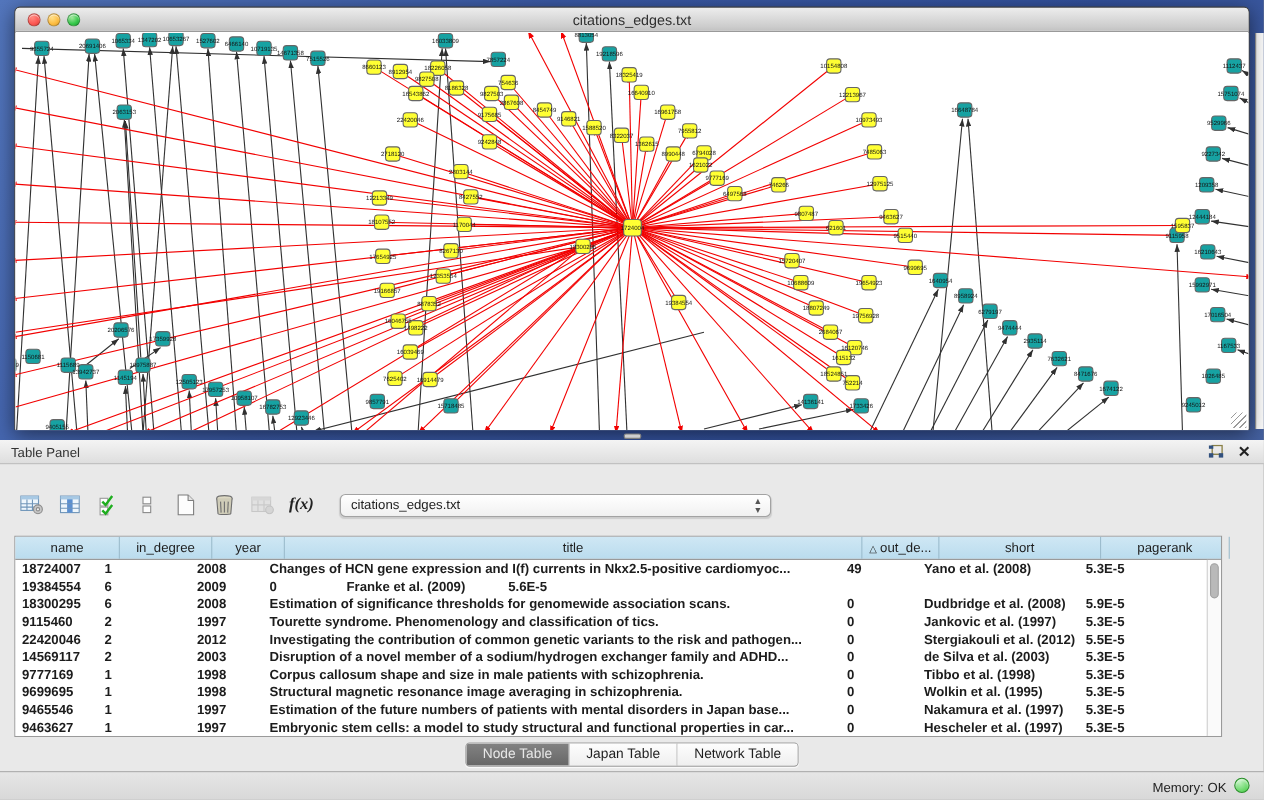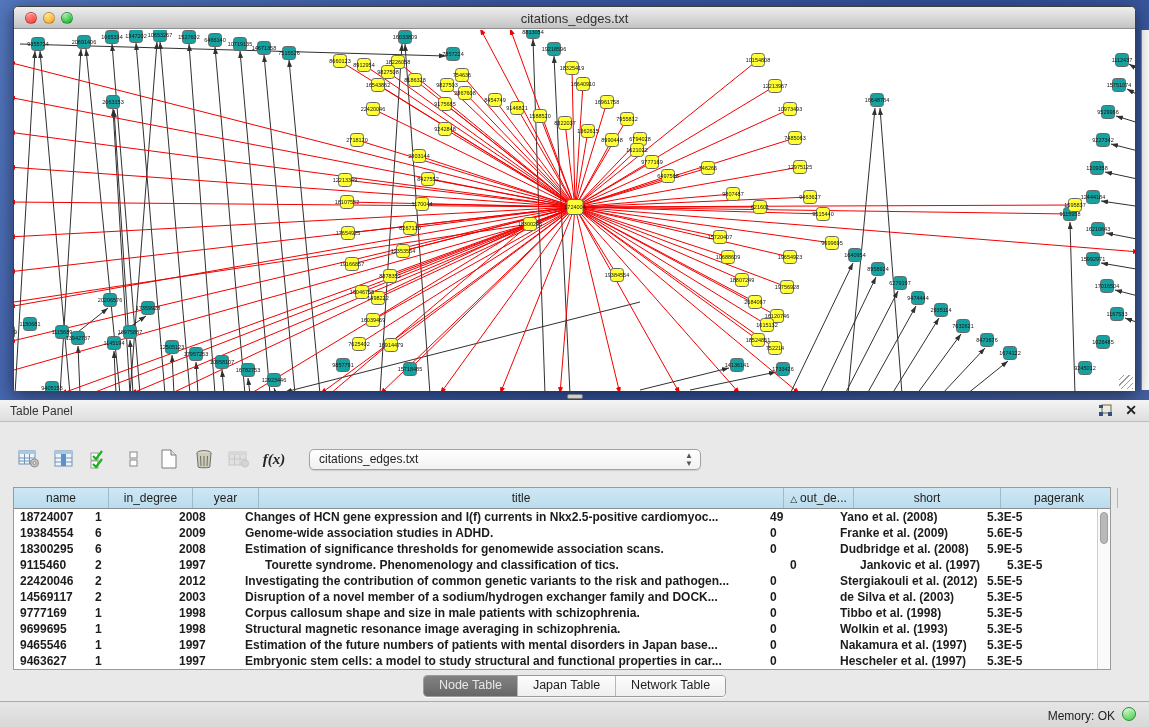--- a/index.html
+++ b/index.html
@@ -605,77 +605,76 @@
             <div class="td" style="width: 66px;">2008</div>
             <div class="td" style="width: 525px;">Changes of HCN gene expression and I(f) currents in Nkx2.5-positive cardiomyoc...</div>
             <div class="td" style="width: 70px;">49</div>
             <div class="td" style="width: 147px;">Yano et al. (2008)</div>
             <div class="td" style="width: 117px;">5.3E-5</div>
           </div>
           <div class="tr">
             <div class="td" style="width: 75px;">19384554</div>
             <div class="td" style="width: 84px;">6</div>
             <div class="td" style="width: 66px;">2009</div>
-            <div class="td" style="width: 525px;">Genome-wide association studies in ADHD.</div>
             <div class="td" style="width: 70px;">0</div>
             <div class="td" style="width: 147px;">Franke et al. (2009)</div>
             <div class="td" style="width: 117px;">5.6E-5</div>
           </div>
           <div class="tr">
             <div class="td" style="width: 75px;">18300295</div>
             <div class="td" style="width: 84px;">6</div>
             <div class="td" style="width: 66px;">2008</div>
             <div class="td" style="width: 525px;">Estimation of significance thresholds for genomewide association scans.</div>
             <div class="td" style="width: 70px;">0</div>
             <div class="td" style="width: 147px;">Dudbridge et al. (2008)</div>
             <div class="td" style="width: 117px;">5.9E-5</div>
           </div>
           <div class="tr">
             <div class="td" style="width: 75px;">9115460</div>
             <div class="td" style="width: 84px;">2</div>
             <div class="td" style="width: 66px;">1997</div>
-            <div class="td" style="width: 525px; margin-left: 20px;">Tourette syndrome. Phenomenology and classification of tics.</div>
+            <div class="td" style="width: 525px;">Tourette syndrome. Phenomenology and classification of tics.</div>
             <div class="td" style="width: 70px;">0</div>
             <div class="td" style="width: 147px;">Jankovic et al. (1997)</div>
             <div class="td" style="width: 117px;">5.3E-5</div>
           </div>
           <div class="tr">
             <div class="td" style="width: 75px;">22420046</div>
             <div class="td" style="width: 84px;">2</div>
             <div class="td" style="width: 66px;">2012</div>
             <div class="td" style="width: 525px;">Investigating the contribution of common genetic variants to the risk and pathogen...</div>
             <div class="td" style="width: 70px;">0</div>
             <div class="td" style="width: 147px;">Stergiakouli et al. (2012)</div>
             <div class="td" style="width: 117px;">5.5E-5</div>
           </div>
           <div class="tr">
             <div class="td" style="width: 75px;">14569117</div>
             <div class="td" style="width: 84px;">2</div>
             <div class="td" style="width: 66px;">2003</div>
-            <div class="td" style="width: 525px;">Disruption of a novel member of a sodium/hydrogen exchanger family and DOCK...</div>
+            <div class="td" style="width: 525px;">Disruption of a novel member of a sodium/hydrogen exchanger family and ADHD...</div>
             <div class="td" style="width: 70px;">0</div>
             <div class="td" style="width: 147px;">de Silva et al. (2003)</div>
             <div class="td" style="width: 117px;">5.3E-5</div>
           </div>
           <div class="tr">
             <div class="td" style="width: 75px;">9777169</div>
             <div class="td" style="width: 84px;">1</div>
             <div class="td" style="width: 66px;">1998</div>
             <div class="td" style="width: 525px;">Corpus callosum shape and size in male patients with schizophrenia.</div>
             <div class="td" style="width: 70px;">0</div>
             <div class="td" style="width: 147px;">Tibbo et al. (1998)</div>
             <div class="td" style="width: 117px;">5.3E-5</div>
           </div>
           <div class="tr">
             <div class="td" style="width: 75px;">9699695</div>
             <div class="td" style="width: 84px;">1</div>
             <div class="td" style="width: 66px;">1998</div>
             <div class="td" style="width: 525px;">Structural magnetic resonance image averaging in schizophrenia.</div>
             <div class="td" style="width: 70px;">0</div>
-            <div class="td" style="width: 147px;">Wolkin et al. (1993)</div>
+            <div class="td" style="width: 147px;">Wolkin et al. (1995)</div>
             <div class="td" style="width: 117px;">5.3E-5</div>
           </div>
           <div class="tr">
             <div class="td" style="width: 75px;">9465546</div>
             <div class="td" style="width: 84px;">1</div>
             <div class="td" style="width: 66px;">1997</div>
             <div class="td" style="width: 525px;">Estimation of the future numbers of patients with mental disorders in Japan base...</div>
             <div class="td" style="width: 70px;">0</div>
             <div class="td" style="width: 147px;">Nakamura et al. (1997)</div>
             <div class="td" style="width: 117px;">5.3E-5</div>

